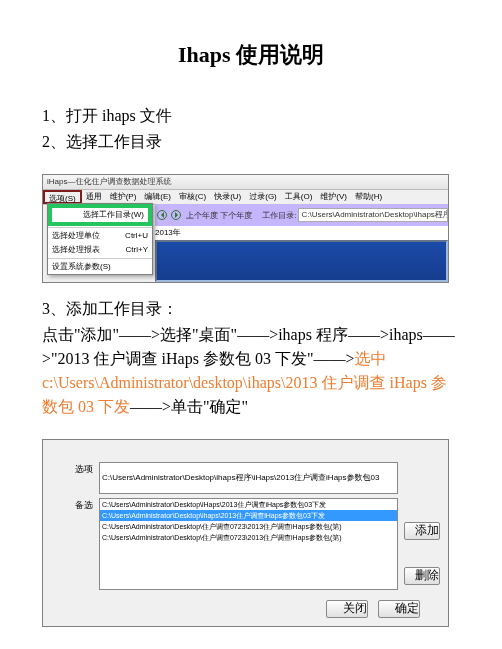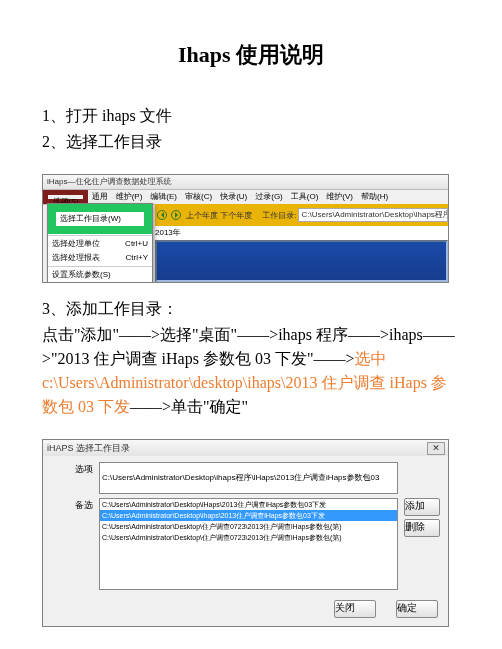--- a/index.html
+++ b/index.html
@@ -59,51 +59,51 @@
     background: #f0f0f0;
     border-bottom: 1px solid #c0c0c0;
     display: flex;
     font-size: 8px;
     color: #000;
   }
   .menubar span {
     padding: 0 4px;
     white-space: nowrap;
   }
-  .redbox { border: 5px solid #7f1d1d; font-style: italic; }
+  .redbox { border: 2px solid #7f1d1d; }
 
   
   .dropdown {
     position: absolute;
     top: 28px;
     left: 4px;
     width: 104px;
     background: #fff;
     border: 1px solid #808080;
     box-shadow: 2px 2px 4px rgba(0,0,0,0.3);
     font-size: 8px;
     z-index: 10;
   }
   .dropdown .item {
     display: flex;
     justify-content: space-between;
     padding: 1px 4px;
     line-height: 12px;
   }
-  .dropdown .hl { border: 8px solid #22c55e; }
+  .dropdown .hl { border: 4px solid #22c55e; justify-content: flex-end; }
   .dropdown hr { margin: 1px 0; border: none; border-top: 1px solid #ccc; }
 
   
   .toolbar {
     position: absolute;
     top: 29px;
     left: 112px;
     right: 0;
     height: 22px;
-    background: #eab308;
+    background: #c4b5fd;
     border-bottom: 1px solid #c0c0c0;
     display: flex;
     align-items: center;
     font-size: 8px;
     color: #333;
   }
   .toolbar .navicon {
     display: inline-block;
     width: 8px; height: 8px;
     border: 1px solid #2a7a2a;
@@ -222,30 +222,31 @@
     width: 36px;
     margin-left:6px;
     display:flex;
     flex-direction:column;
     gap:3px;
   }
   .btn {
     height:16px;
     border:1px solid #888;
     background: linear-gradient(#fff,#e0e0e0);
-    font-size:10px;
-    text-align:left;
+    font-size:12px;
+    text-align:right;
     line-height:14px;
     border-radius:2px;
+    margin-top:24px;
   }
   .btnrow {
     position:absolute;
-    bottom:8px; right:10px;
+    bottom:8px; right:28px;
     display:flex;
-    gap:20px;
+    gap:10px;
   }
   .btnrow .btn { width:40px; }
 
 </style>
 </head>
 <body>
 
 <div class="page">
   <h1 class="title">Ihaps 使用说明</h1>
 
@@ -307,24 +308,20 @@
   <div class="gap"></div>
 
   <div class="step">3、添加工作目录：</div>
   <div class="step">
     <span>点击"添加"——&gt;选择"桌面"——&gt;ihaps 程序——&gt;ihaps——&gt;"2013 住户调查 iHaps 参数包 03 下发"——&gt;</span><span class="highlight">选中 c:\Users\Administrator\desktop\ihaps\2013 住户调查 iHaps 参数包 03 下发</span><span>——&gt;单击"确定"</span>
   </div>
 
   <div class="gap"></div>
 
   <div class="shot shot2">
-    <div class="dlgtitle">
-      <span>iHAPS 选择工作目录</span>
-      <span class="x">✕</span>
-    </div>
     <div class="dlgbody">
       <div class="row">
         <div class="lbl">选项</div>
         <div class="pathinput">C:\Users\Administrator\Desktop\ihaps程序\iHaps\2013住户调查iHaps参数包03</div>
         <div style="width:42px"></div>
       </div>
       <div class="row">
         <div class="lbl">备选</div>
         <div class="listbox">
           <div class="li">C:\Users\Administrator\Desktop\iHaps\2013住户调查iHaps参数包03下发</div>

